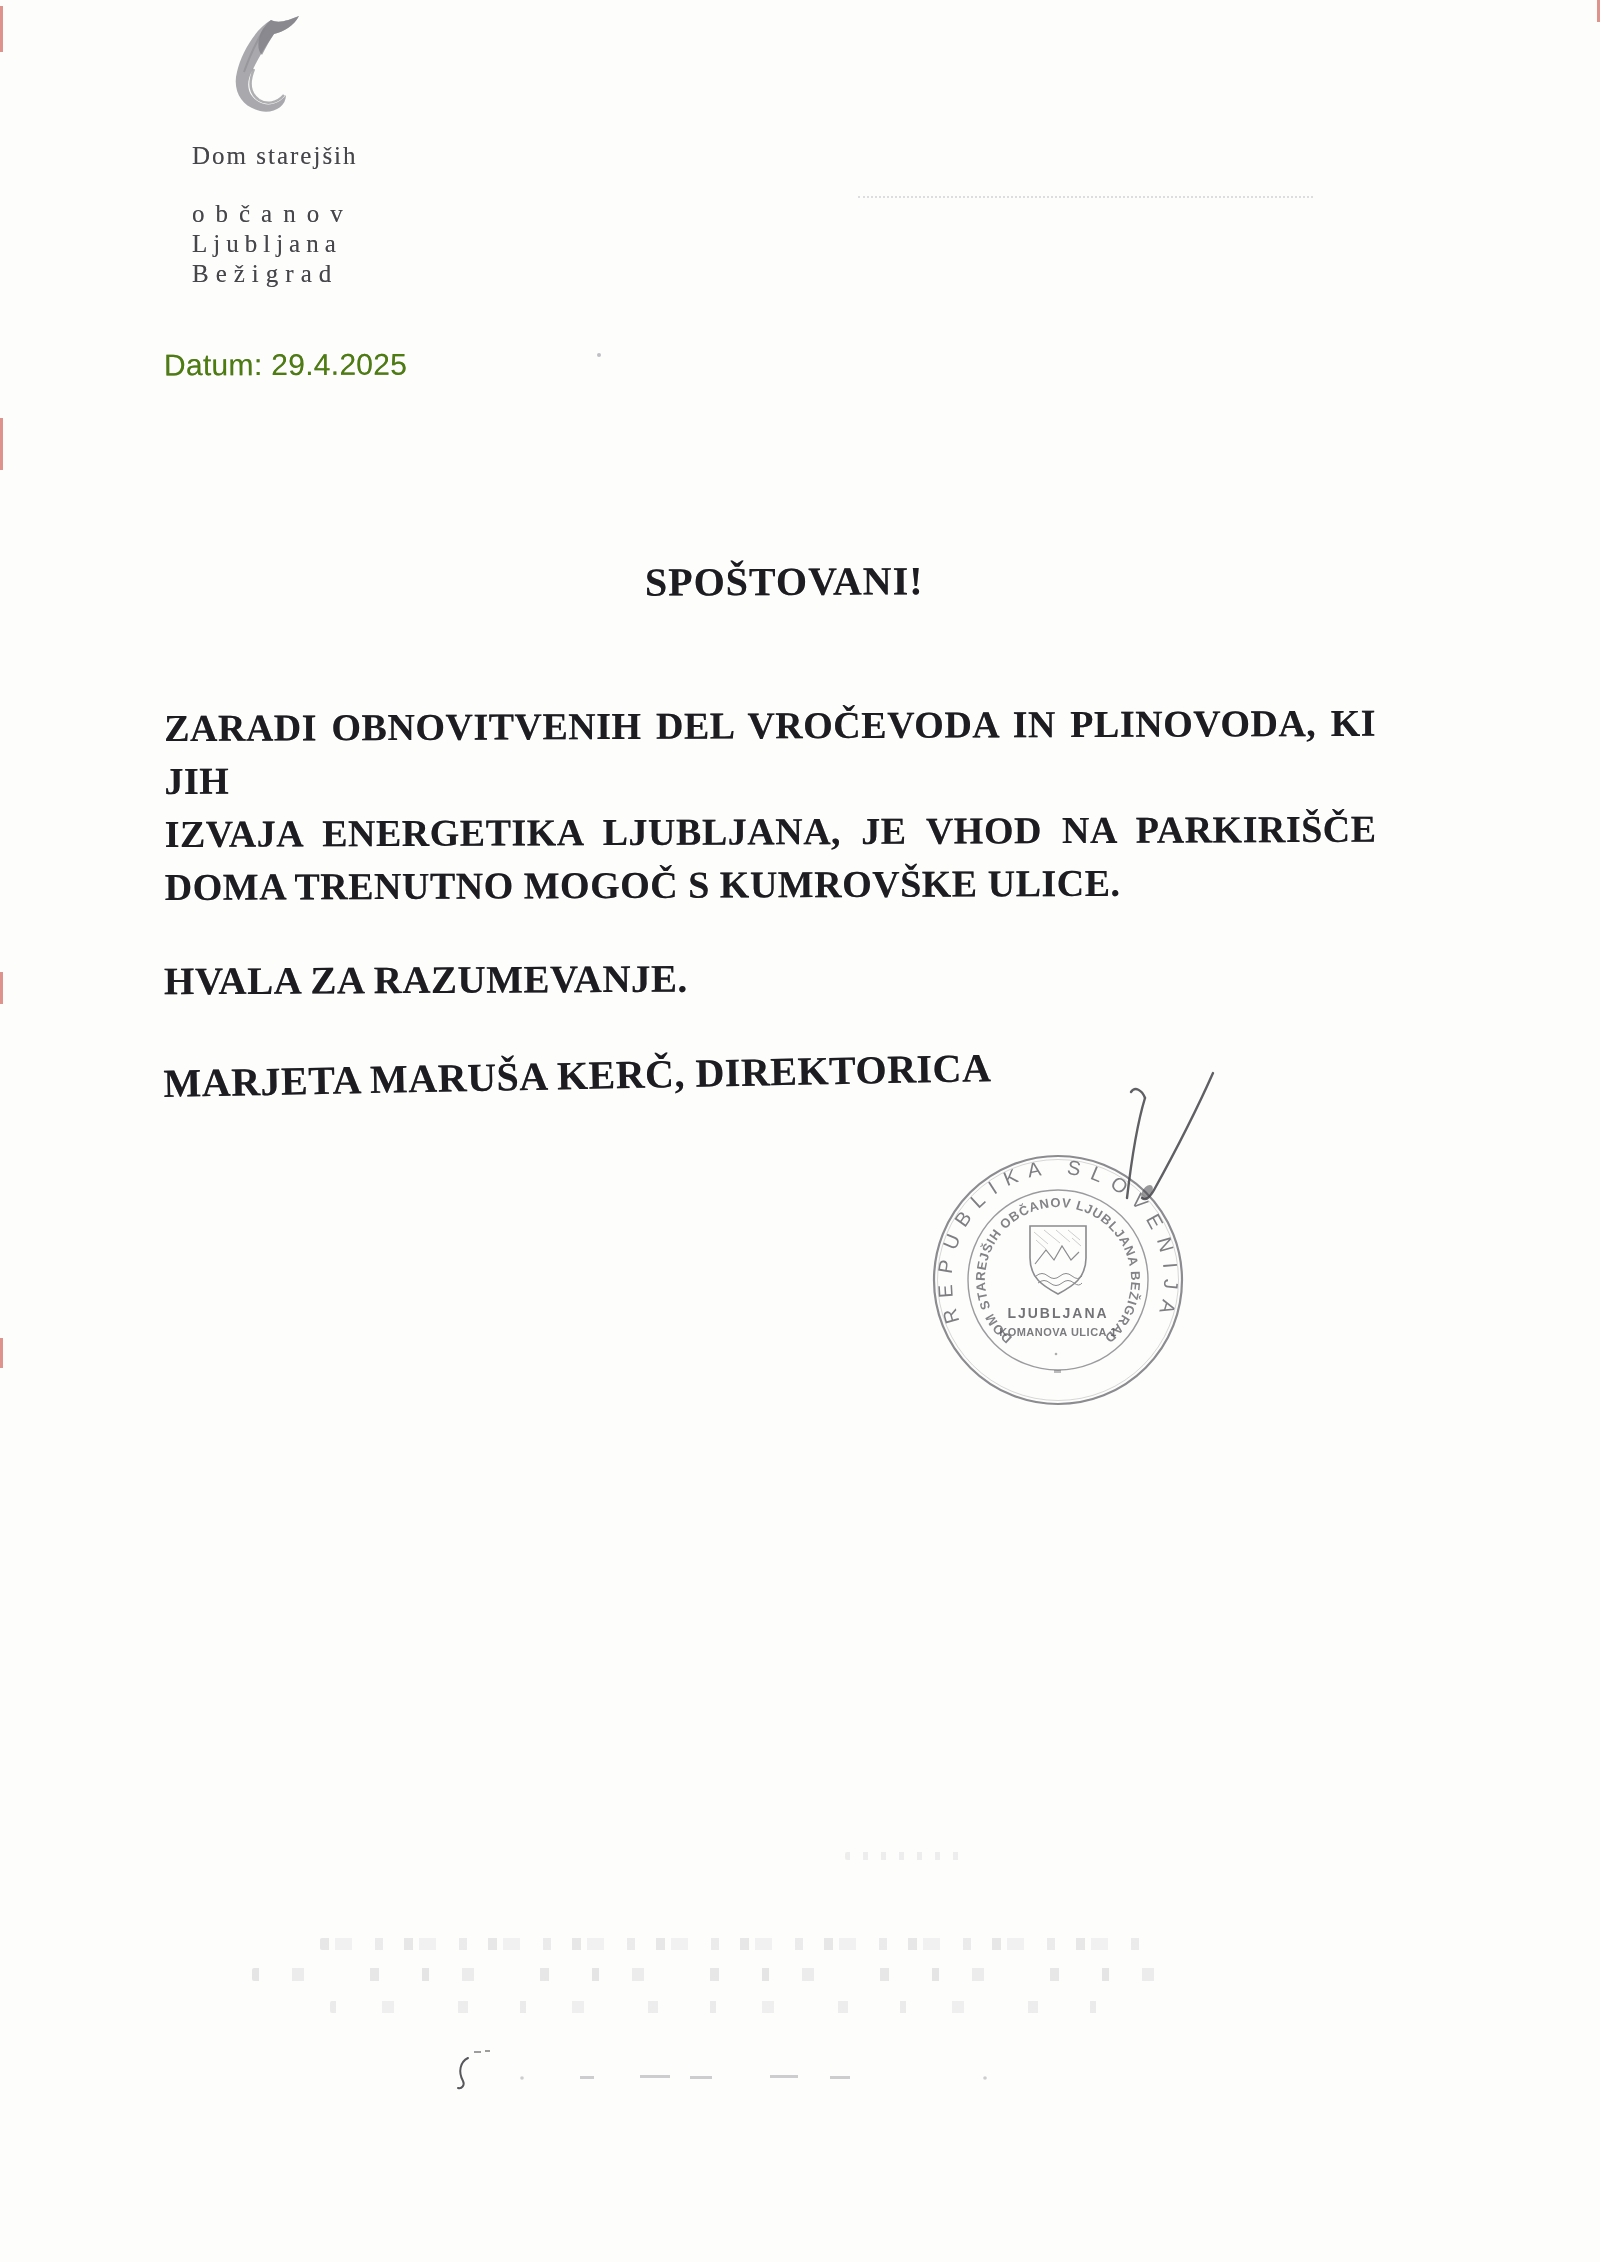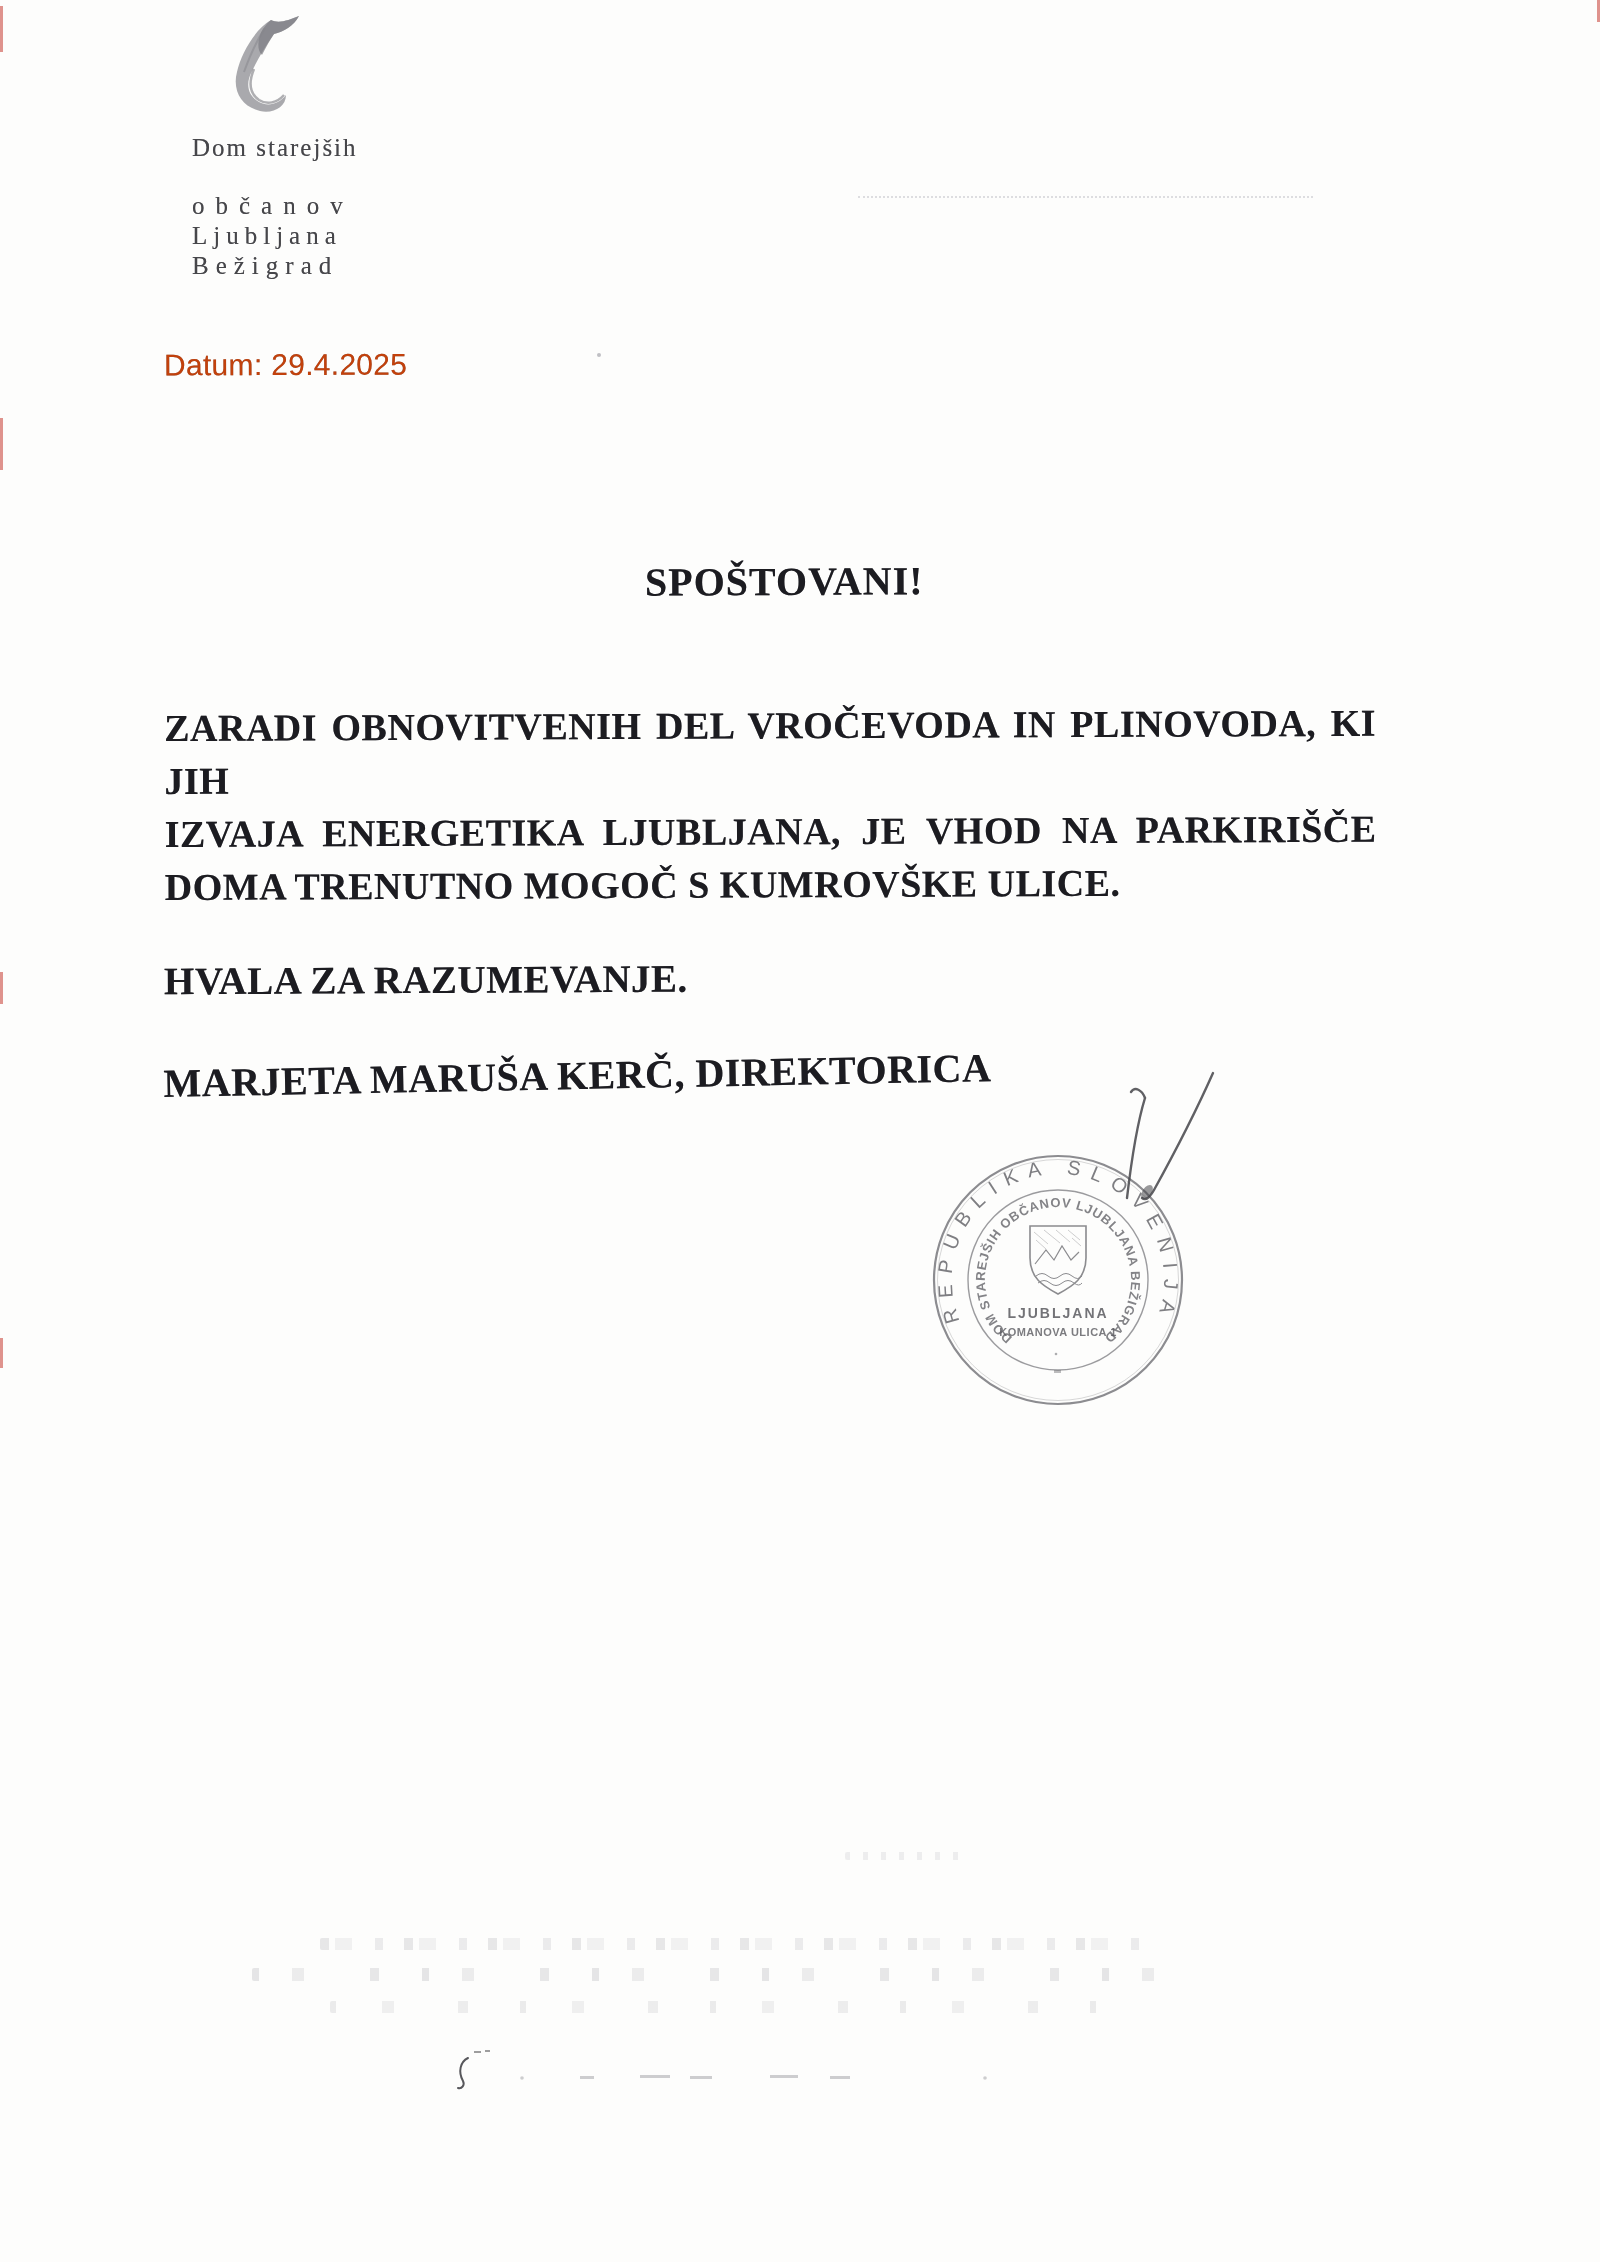--- a/index.html
+++ b/index.html
@@ -3,32 +3,32 @@
 <meta charset="utf-8">
 <style>
   html,body{margin:0;padding:0;background:#e8e8e8;}
   .page{
     position:relative;width:1600px;height:2262px;margin:0 auto;
     background:#fdfdfc;overflow:hidden;
     font-family:"Liberation Serif","DejaVu Serif",serif;
   }
   
   .bird{position:absolute;left:213px;top:14px;width:92px;height:98px;}
-  .org{position:absolute;left:192px;top:133px;color:#46464a;
+  .org{position:absolute;left:192px;top:141px;color:#46464a;
        font-size:25px;line-height:30px;}
   .org-line{white-space:nowrap;text-shadow:0 0 0.5px rgba(70,70,74,.5);}
   .org-l1{letter-spacing:2px;}
   .org-l2{letter-spacing:11px;margin-top:28px;}
   .org-l3{letter-spacing:6px;}
   .org-l4{letter-spacing:7px;}
   
   .datum{
     position:absolute;left:164px;top:348px;
     font-family:"Liberation Sans","DejaVu Sans",sans-serif;
-    font-size:30px;color:#c2410c;letter-spacing:.3px;
+    font-size:30px;color:#4d7c0f;letter-spacing:.3px;
     text-shadow:0 0 .5px rgba(35,35,39,.45);
     transform:rotate(-.2deg);
   }
   
   .ink{color:#1c1c21;font-weight:bold;
        text-shadow:0 0 .6px rgba(28,28,33,.5);}
   .salut{position:absolute;left:645px;top:558px;font-size:40px;
          letter-spacing:1px;transform:rotate(-.3deg);}
   .body{position:absolute;left:164px;top:702px;width:1212px;
         transform:rotate(-.25deg);transform-origin:left top;}

